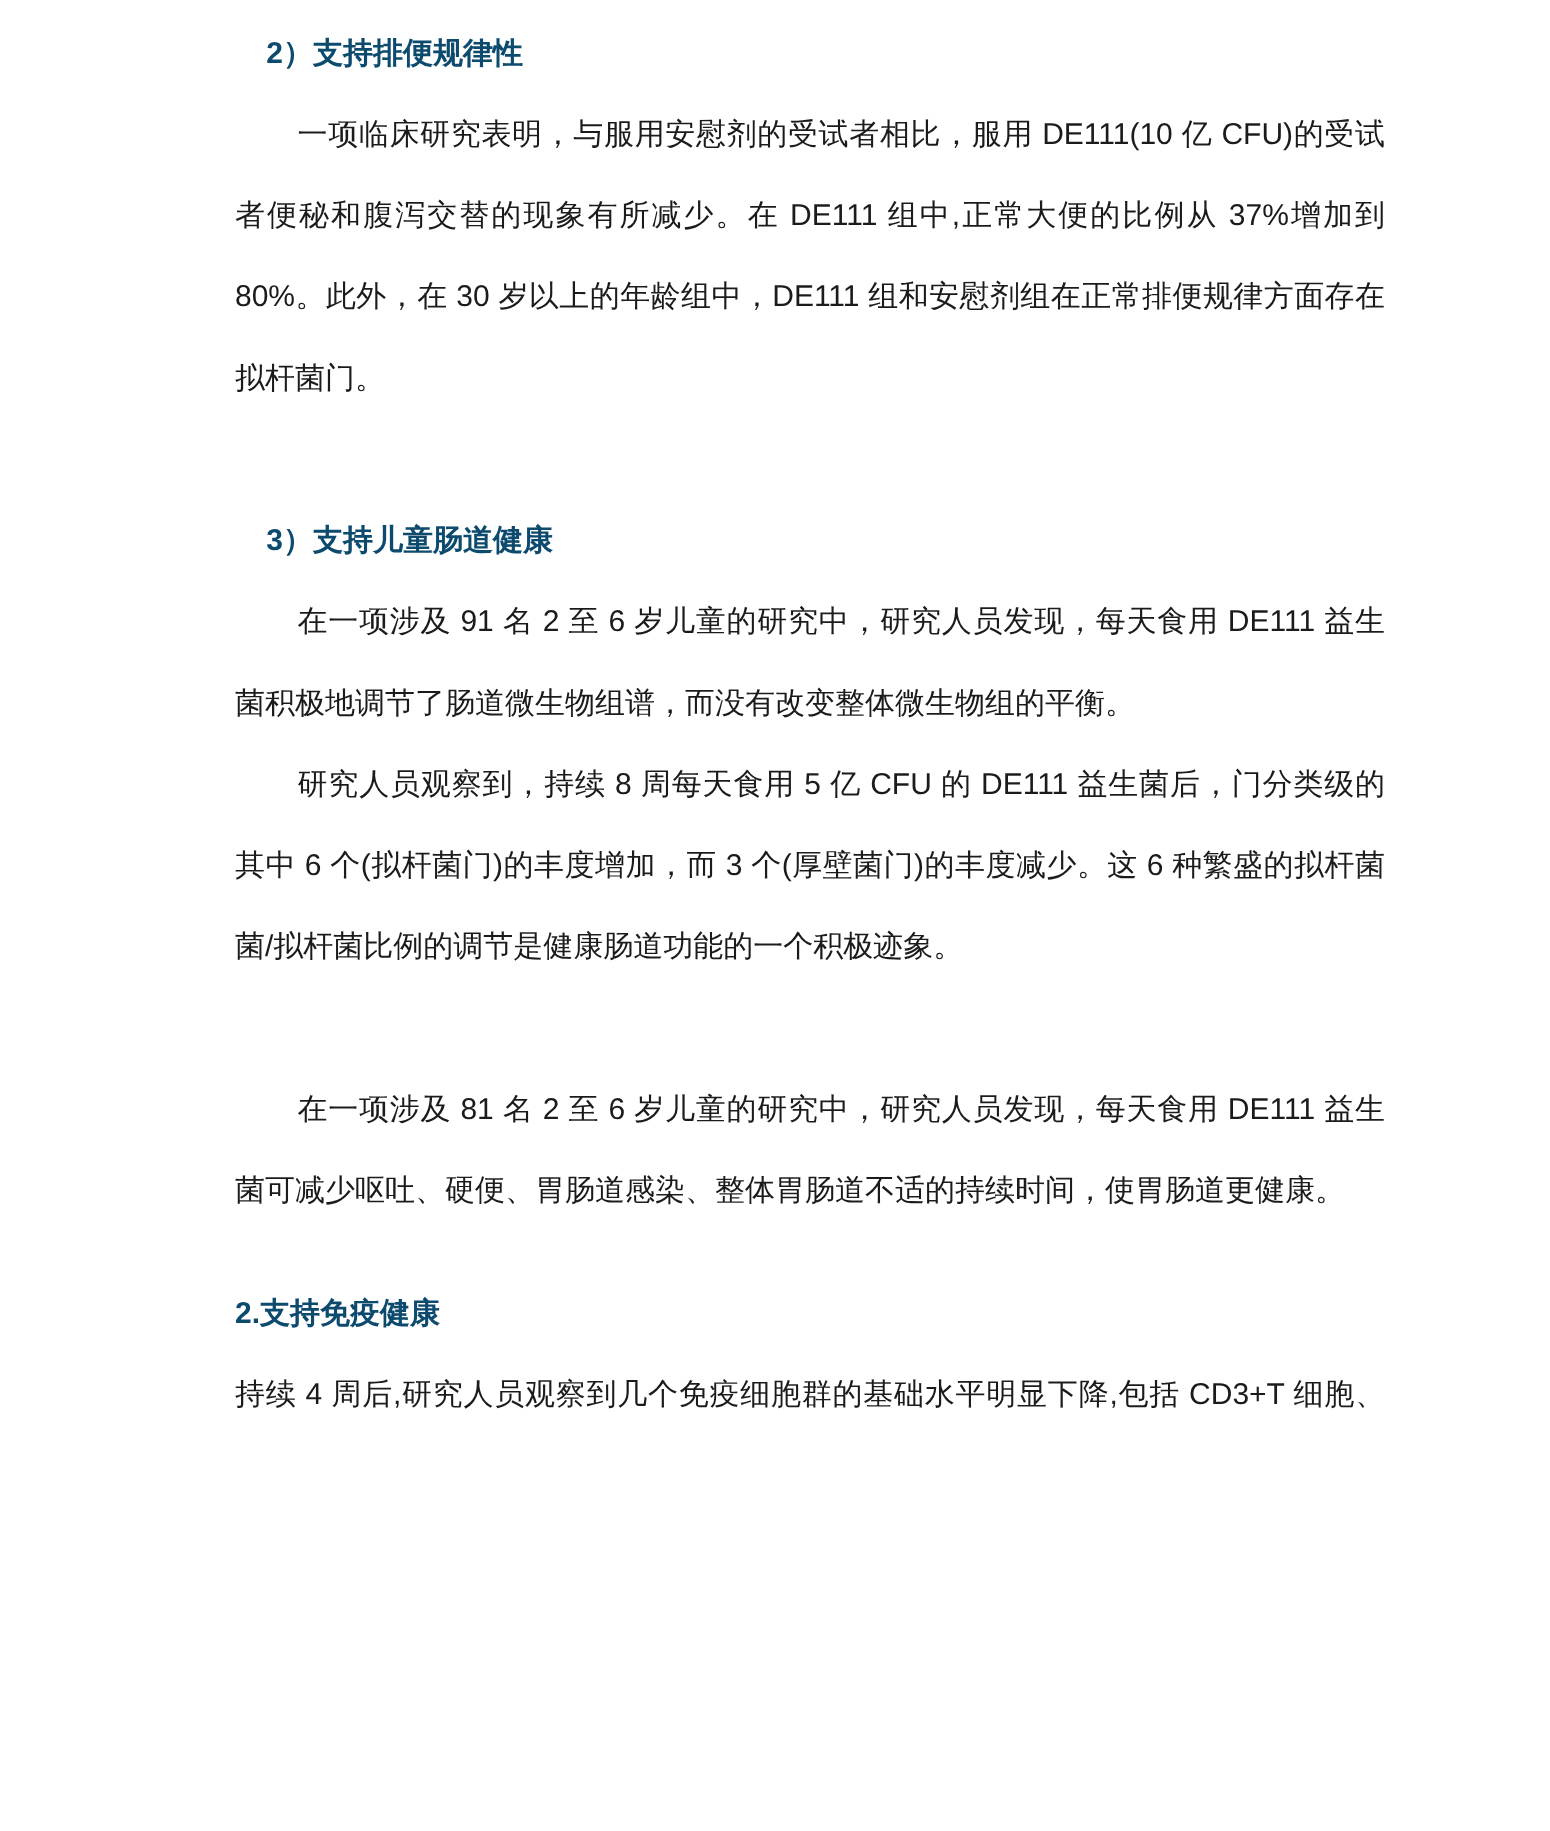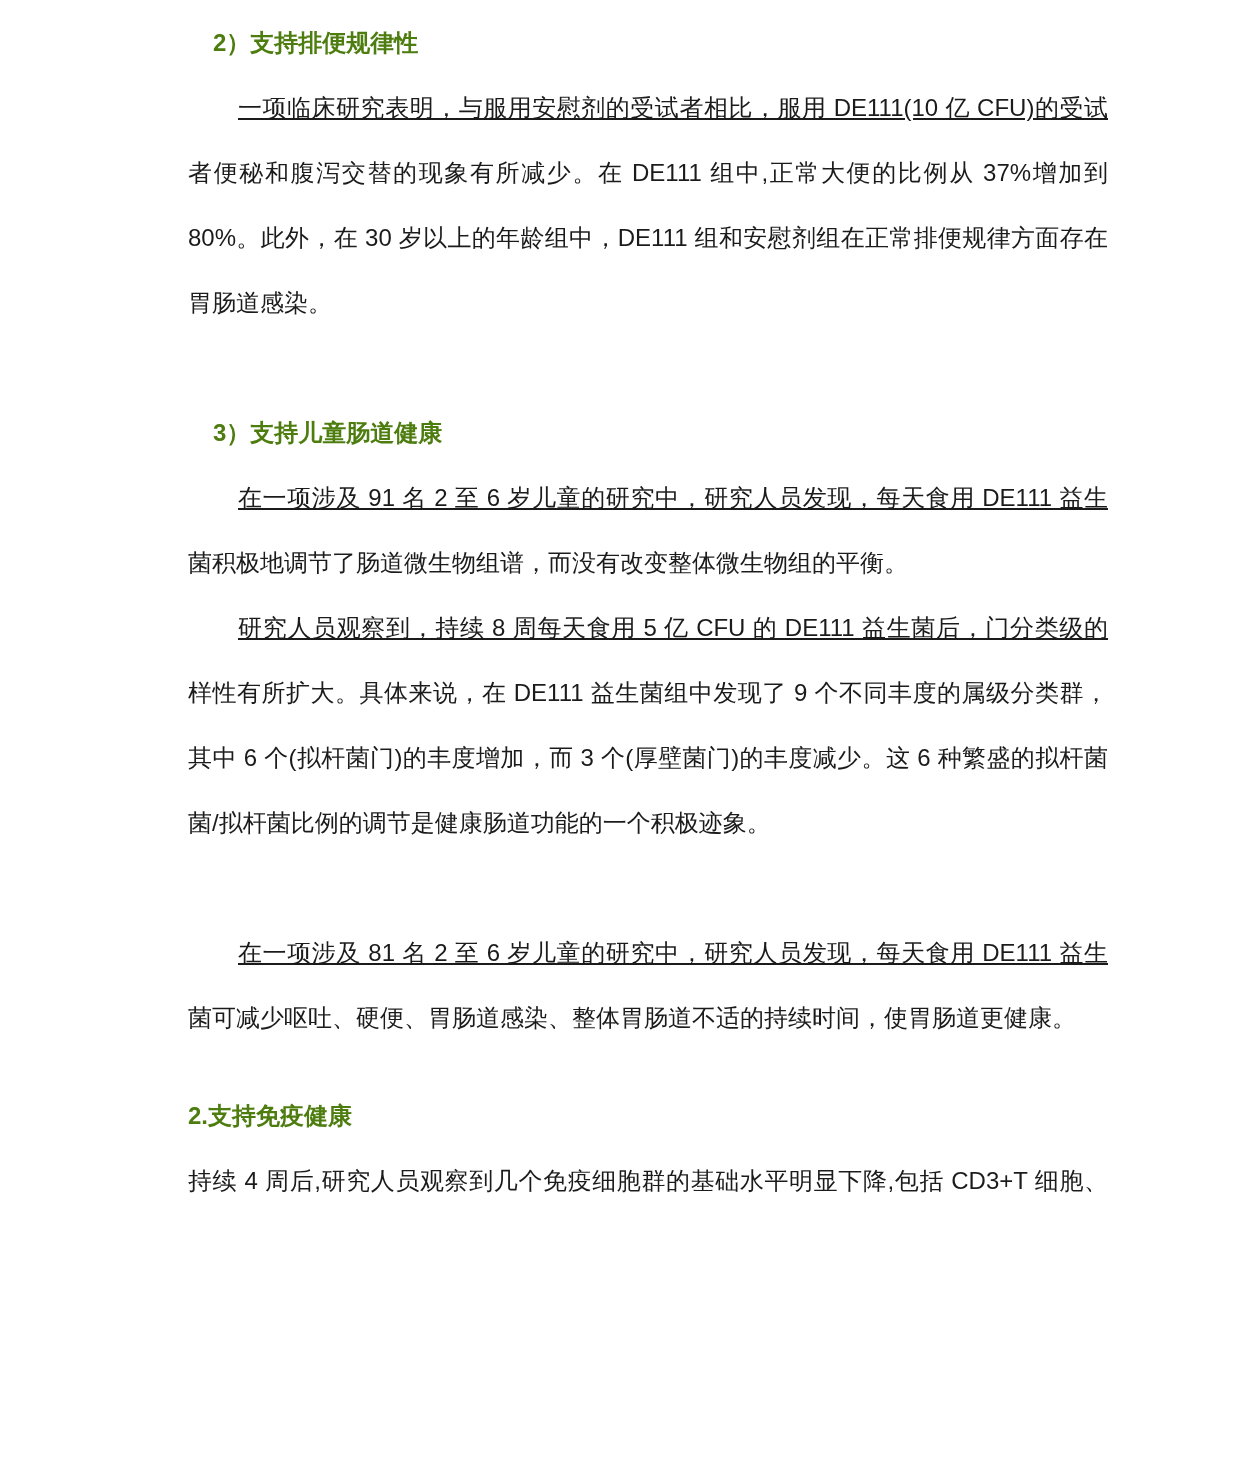--- a/index.html
+++ b/index.html
@@ -24,52 +24,51 @@
     line-height: 65px;
     font-size: 24px;
     overflow: hidden;
     text-align: justify;
     text-align-last: left;
     white-space: normal;
   }
   
   .jl { text-align-last: justify; }
   
-  .ind { text-indent: 50px; text-decoration: underline; }
+  .ind { text-indent: 50px; }
   
   .h {
     font-weight: 700;
-    color: #4d7c0f;
+    color: #0c4a6e;
     text-align: left;
     text-align-last: left;
   }
   
   .hi { padding-left: 25px; }
   
   .mt65 { margin-top: 65px; }
   
   .mt33 { margin-top: 33px; }
 </style>
 </head>
 <body>
 
 <div class="page">
   <div class="col">
 
     <div class="line h hi">2）支持排便规律性</div>
     <div class="line ind jl">一项临床研究表明，与服用安慰剂的受试者相比，服用 DE111(10 亿 CFU)的受试</div>
     <div class="line jl">者便秘和腹泻交替的现象有所减少。在 DE111 组中,正常大便的比例从 37%增加到 43%,</div>
     <div class="line jl">80%。此外，在 30 岁以上的年龄组中，DE111 组和安慰剂组在正常排便规律方面存在</div>
-    <div class="line">胃肠道感染。</div>
+    <div class="line">拟杆菌门。</div>
 
     <div class="line h hi mt65">3）支持儿童肠道健康</div>
     <div class="line ind jl">在一项涉及 91 名 2 至 6 岁儿童的研究中，研究人员发现，每天食用 DE111 益生</div>
     <div class="line">菌积极地调节了肠道微生物组谱，而没有改变整体微生物组的平衡。</div>
     <div class="line ind jl">研究人员观察到，持续 8 周每天食用 5 亿 CFU 的 DE111 益生菌后，门分类级的</div>
-    <div class="line jl">样性有所扩大。具体来说，在 DE111 益生菌组中发现了 9 个不同丰度的属级分类群，</div>
     <div class="line jl">其中 6 个(拟杆菌门)的丰度增加，而 3 个(厚壁菌门)的丰度减少。这 6 种繁盛的拟杆菌</div>
     <div class="line">菌/拟杆菌比例的调节是健康肠道功能的一个积极迹象。</div>
     <div class="line ind jl mt65">在一项涉及 81 名 2 至 6 岁儿童的研究中，研究人员发现，每天食用 DE111 益生</div>
     <div class="line">菌可减少呕吐、硬便、胃肠道感染、整体胃肠道不适的持续时间，使胃肠道更健康。</div>
 
     <div class="line h mt33">2.支持免疫健康</div>
     <div class="line jl">持续 4 周后,研究人员观察到几个免疫细胞群的基础水平明显下降,包括 CD3+T 细胞、</div>
 
   </div>
 </div>

